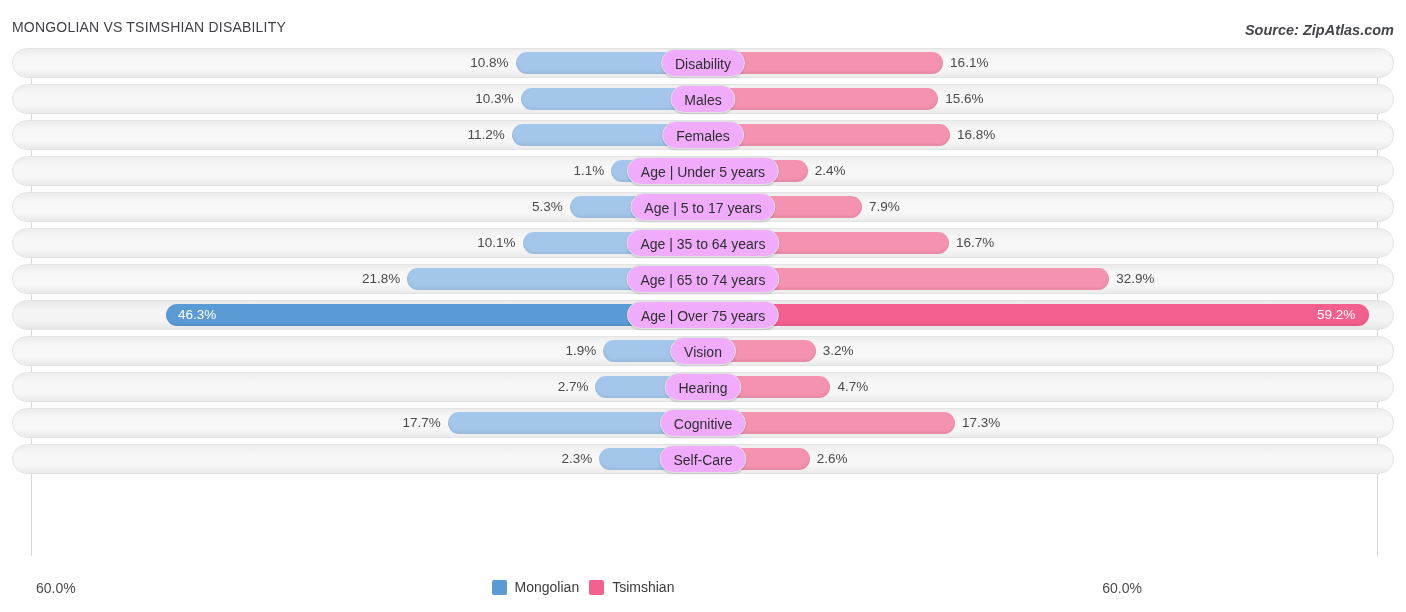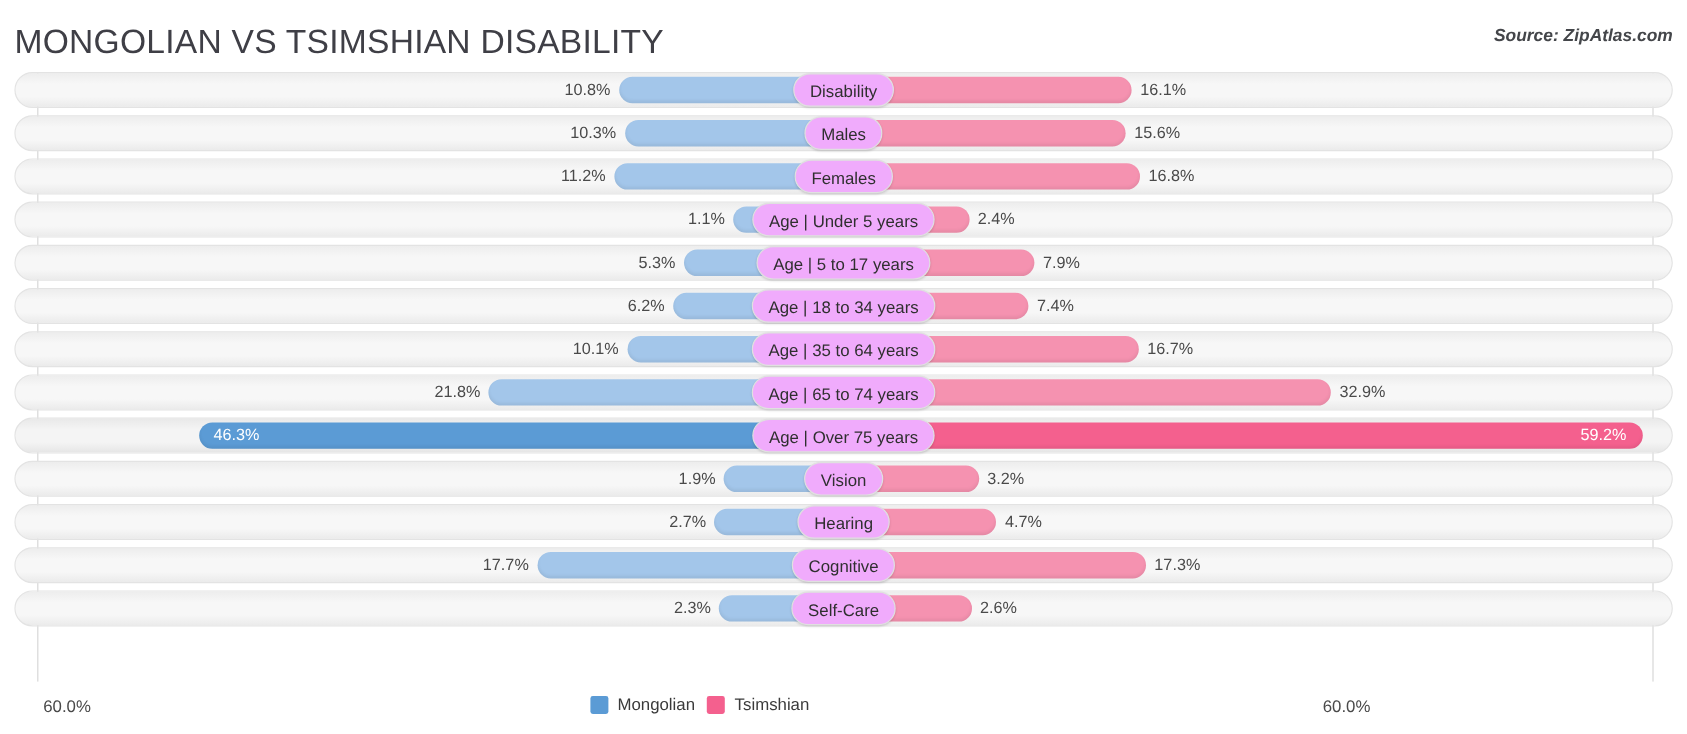--- a/index.html
+++ b/index.html
@@ -20,42 +20,42 @@
   .header {
     position: absolute;
     top: 0; left: 0;
     width: 1406px;
     height: 62px;
   }
   .chart-title {
     position: absolute;
     left: 12px;
     top: 19px;
-    font-size: 28px;
+    font-size: 14px;
     letter-spacing: 0.2px;
     color: #3f3f46;
     font-weight: 400;
     white-space: nowrap;
   }
   .source {
     position: absolute;
     right: 12px;
     top: 22px;
     font-size: 14.5px;
     font-style: italic;
     font-weight: bold;
     color: #44464a;
     white-space: nowrap;
   }
 
   
   .plot {
     position: absolute;
     left: 0;
-    top: 60px;
+    top: 48px;
     width: 1378px;
     height: 510px;
   }
   .axis-line {
     position: absolute;
     top: 0;
     width: 1px;
     height: 508px;
     background: #d8d8d8;
   }
@@ -233,28 +233,20 @@
         <div class="val val-right" style="left: 814.72px;">2.4%</div>
         <div class="pill">Age | Under 5 years</div>
       </div>
       <div class="row">
         <div class="track"></div>
         <div class="bar bar-left" style="left: 569.795px; width: 133.205px;"></div>
         <div class="bar bar-right" style="left: 703px; width: 159.078px;"></div>
         <div class="val val-left" style="right: 843.205px;">5.3%</div>
         <div class="val val-right" style="left: 869.078px;">7.9%</div>
         <div class="pill">Age | 5 to 17 years</div>
-      </div>
-      <div class="row">
-        <div class="track"></div>
-        <div class="bar bar-left" style="left: 560.93px; width: 142.07px;"></div>
-        <div class="bar bar-right" style="left: 703px; width: 154.137px;"></div>
-        <div class="val val-left" style="right: 852.07px;">6.2%</div>
-        <div class="val val-right" style="left: 864.137px;">7.4%</div>
-        <div class="pill">Age | 18 to 34 years</div>
       </div>
       <div class="row">
         <div class="track"></div>
         <div class="bar bar-left" style="left: 522.515px; width: 180.485px;"></div>
         <div class="bar bar-right" style="left: 703px; width: 246.052px;"></div>
         <div class="val val-left" style="right: 890.485px;">10.1%</div>
         <div class="val val-right" style="left: 956.052px;">16.7%</div>
         <div class="pill">Age | 35 to 64 years</div>
       </div>
       <div class="row">

